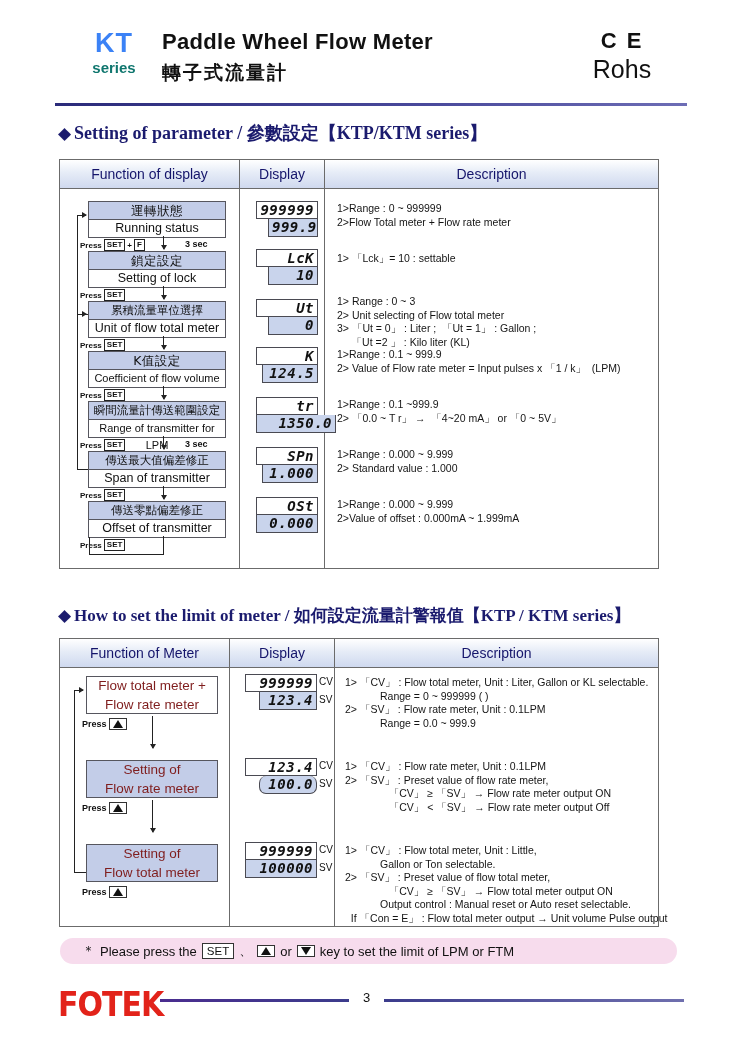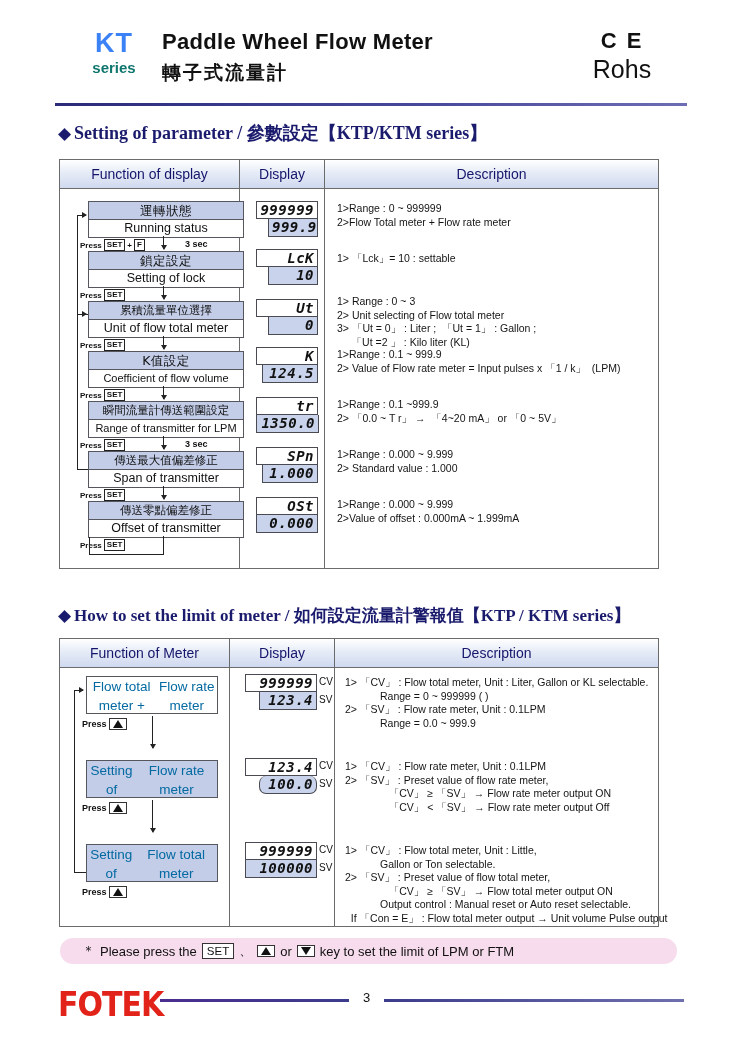--- a/index.html
+++ b/index.html
@@ -36,21 +36,21 @@
   .tbl{position:absolute;border:1px solid #6b6b6b;background:#fff;box-sizing:border-box;}
   .thead{display:flex;height:29px;box-sizing:border-box;border-bottom:1px solid #6b6b6b;
          background:linear-gradient(to bottom,#ffffff 0%,#e6ecf7 45%,#cfd9ef 100%);}
   .th{display:flex;align-items:center;justify-content:center;font-size:14px;color:#15156b;
       font-weight:normal;box-sizing:border-box;}
   .th.b-r{border-right:1px solid #6b6b6b;}
   .tbody{position:relative;}
   .vline{position:absolute;top:0;bottom:0;width:1px;background:#6b6b6b;}
 
   
-  .fbox{position:absolute;box-sizing:border-box;border:1px solid #56565e;width:156px;}
+  .fbox{position:absolute;box-sizing:border-box;border:1px solid #56565e;width:138px;}
   .fbox .cn{background:#c3cde8;border-bottom:1px solid #56565e;text-align:center;
             font-size:12.5px;line-height:17px;height:17px;color:#111;
             font-family:"DejaVu Sans",sans-serif;letter-spacing:.5px;overflow:hidden;}
   .fbox .cn.tight{letter-spacing:0;font-size:11.5px;}
   .fbox .en{background:#fff;text-align:center;font-size:12.5px;line-height:17px;height:17px;color:#111;}
   .fbox .en.sm{font-size:11px;}
 
   
   .press{position:absolute;font-size:8px;font-weight:bold;color:#111;white-space:nowrap;
          display:flex;align-items:center;gap:2px;}
@@ -74,22 +74,22 @@
             font-style:italic;font-weight:bold;font-size:14px;line-height:16px;height:18px;
             text-align:right;padding:0 3px;color:#111;letter-spacing:.5px;}
   .lcd .row.top{background:#fff;}
   .lcd .row.bot{background:#c9d4ec;border-top:none;}
 
   
   .desc{position:absolute;font-size:10.5px;line-height:13.5px;color:#141414;white-space:pre;}
 
   
   .mbox{position:absolute;box-sizing:border-box;border:1px solid #56565e;background:#c3cde8;
-        width:132px;text-align:center;font-size:13.5px;line-height:19px;color:#0369a1;
-        display:flex;flex-direction:row;justify-content:center;}
+        width:132px;text-align:center;font-size:13.5px;line-height:19px;color:#7f1d1d;
+        display:flex;flex-direction:column;justify-content:center;}
   .mbox.white{background:#fff;}
 
   
   .cvsv{position:absolute;font-size:10px;line-height:18px;color:#111;}
 
   
   .note{position:absolute;left:60px;top:938px;width:617px;height:26px;
         background:#f7dced;border-radius:13px;display:flex;align-items:center;
         padding-left:22px;box-sizing:border-box;font-size:13px;color:#111;gap:5px;}
   .note .kb{border:1px solid #333;padding:0 4px;font-size:11.5px;line-height:14px;background:#fff;}
@@ -221,21 +221,21 @@
         <div class="en sm">Range of transmitter for LPM</div>
       </div>
       <div class="press" style="left:20px;top:250px;">
         <span>Press</span>
         <span class="keybox">SET</span>
       </div>
       <div class="sec3" style="left:125px;top:250px;">3 sec</div>
       <div class="varrow" style="left:103px;top:247px;height:13px;"></div>
       <div class="lcd" style="left:196px;top:208px;width:62px;">
         <div class="row top">tr</div>
-        <div class="row bot" style="width:63px;margin-left:0;">1350.0</div>
+        <div class="row bot" style="width:80px;margin-left:0;">1350.0</div>
       </div>
       <div class="desc" style="left:277px;top:209px;">1&gt;Range : 0.1 ~999.9
 2&gt; 「0.0 ~ T r」 →  「4~20 mA」 or 「0 ~ 5V」</div>
 
       <div class="fbox" style="left:28px;top:262px;">
         <div class="cn tight">傳送最大值偏差修正</div>
         <div class="en">Span of transmitter</div>
       </div>
       <div class="press" style="left:20px;top:300px;">
         <span>Press</span>

